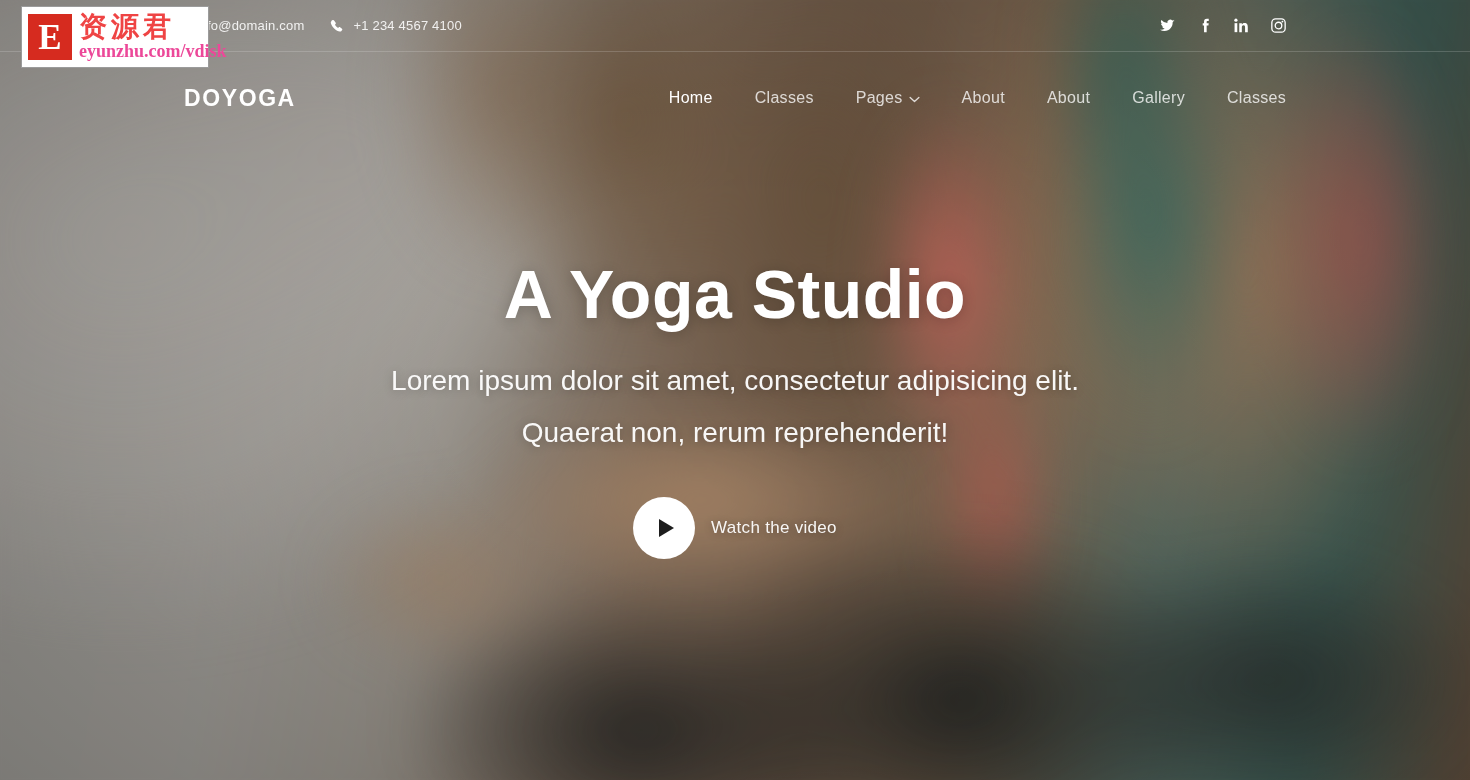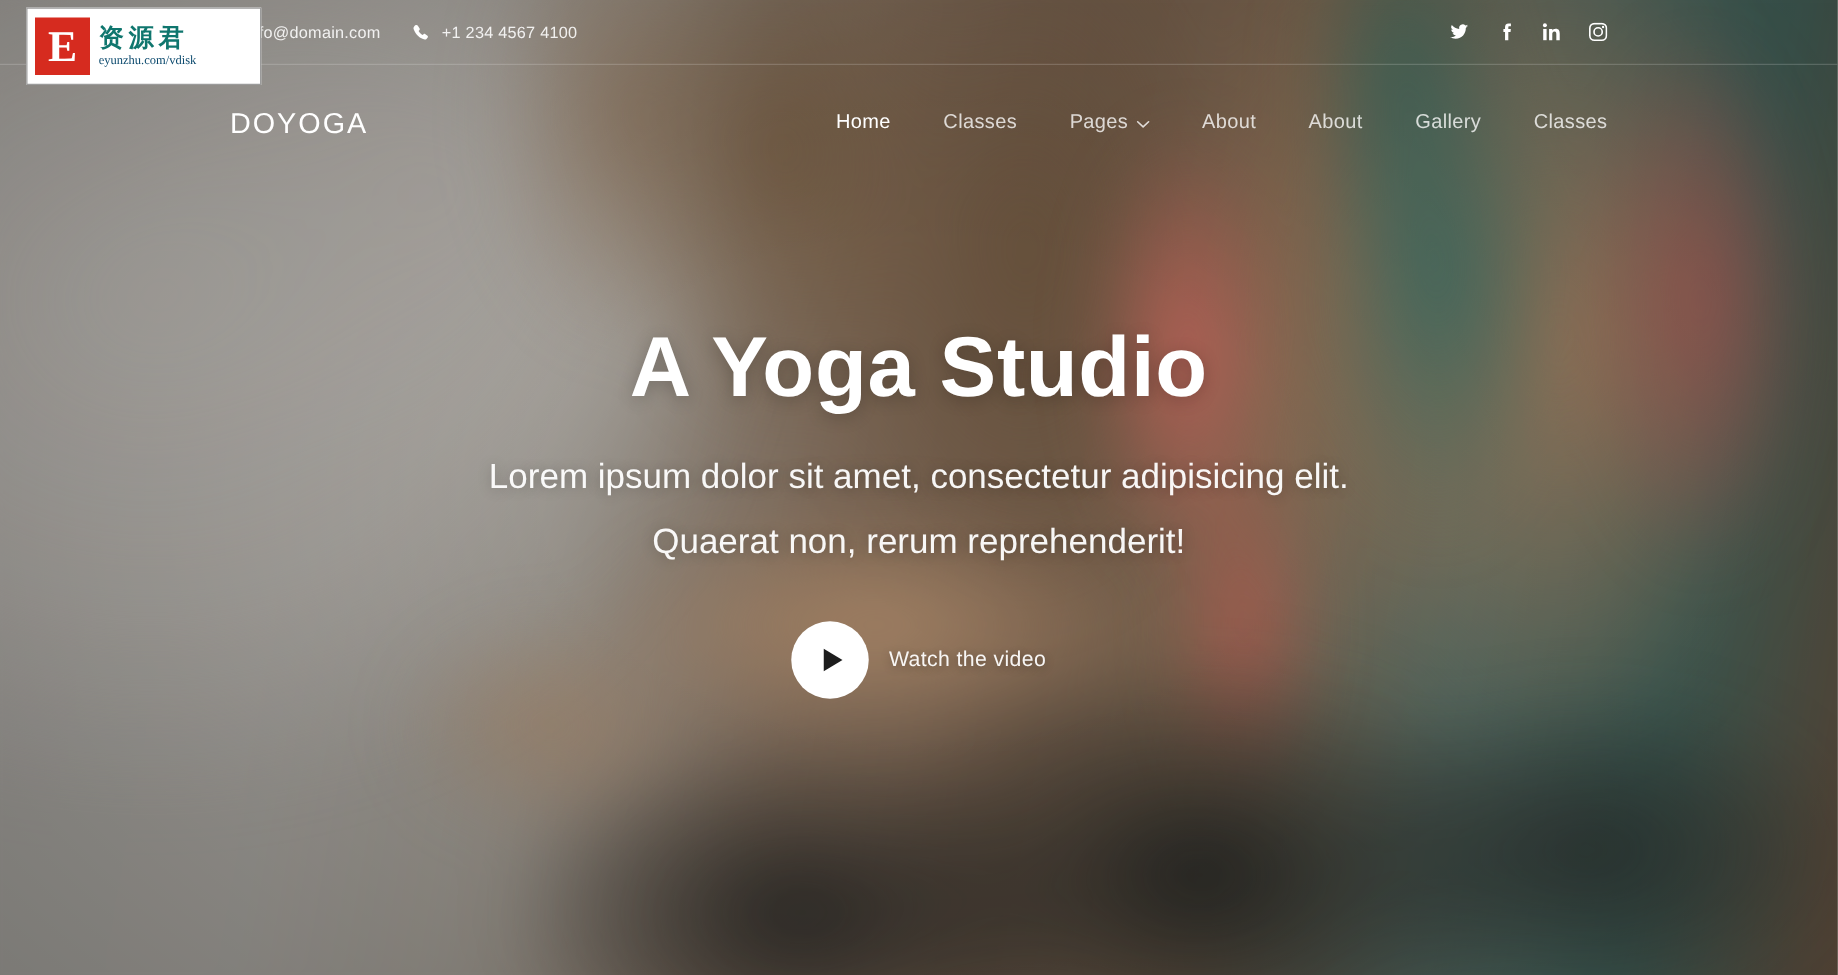--- a/index.html
+++ b/index.html
@@ -114,21 +114,21 @@
   #navbar {
     position:absolute; top:52px; left:0;
     width:1470px; height:92px;
     z-index:30;
     display:flex; align-items:center;
     padding:0 184px;
   }
   #brand {
     color:#ffffff;
     font-size:23px;
-    font-weight:normal;
+    font-weight:bold;
     letter-spacing:1.6px;
     text-decoration:none;
   }
   #mainnav {
     margin-left:auto;
     display:flex; align-items:center;
   }
   .nav-item {
     position:relative;
     display:flex; align-items:center; gap:6px;
@@ -221,33 +221,33 @@
     display:flex; align-items:center; justify-content:center;
     font-family:"Liberation Serif", serif;
     font-size:35px;
     font-weight:bold;
     line-height:1;
     flex:0 0 auto;
   }
   #wm-text { display:flex; flex-direction:column; justify-content:center; }
   #wm-cn {
     font-family:"Liberation Serif", serif;
-    font-size:20px;
-    color:#0f766e;
+    font-size:28px;
+    color:#ef4444;
     letter-spacing:4px;
     line-height:1.05;
     font-weight:bold;
   }
   #wm-url {
     font-family:"Liberation Serif", serif;
-    font-size:10px;
-    color:#0c4a6e;
+    font-size:18px;
+    color:#ec4899;
     line-height:1.1;
     margin-top:1px;
-    font-weight:normal;
+    font-weight:bold;
   }
 </style>
 </head>
 <body>
 
 <div id="hero">
 
   <div class="bg-layer bg-base"></div>
   <div class="bg-layer bg-wall"></div>
   <div class="bg-layer bg-bodies"></div>

